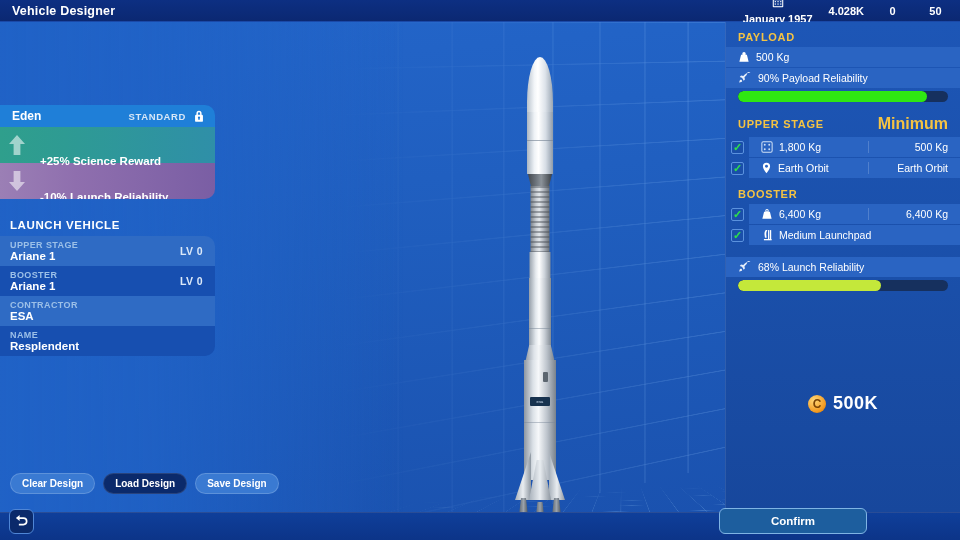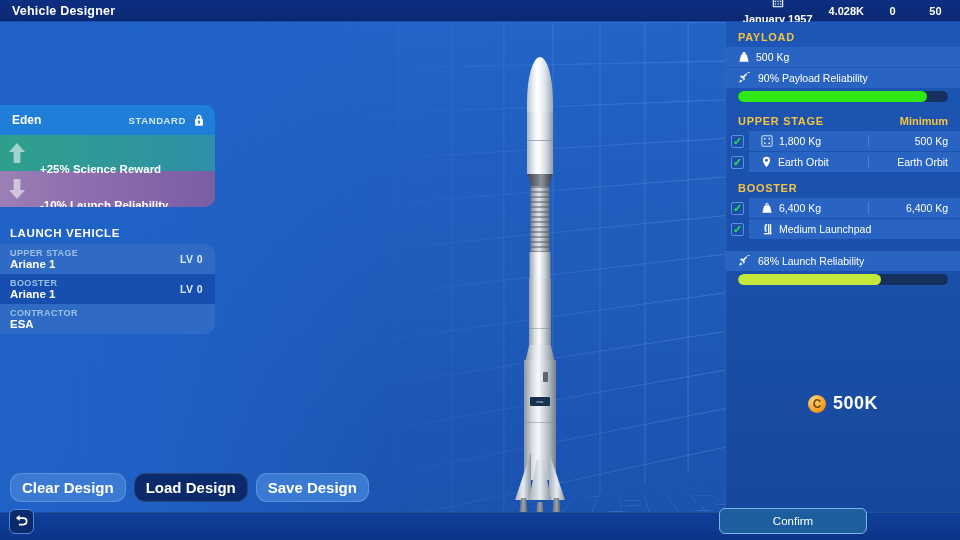--- a/index.html
+++ b/index.html
@@ -146,21 +146,21 @@
   }
 
   
   #left { position:absolute; left:0; top:105px; width:215px; }
   .sec-head {
     color:#ffffff; font-size:11.5px; font-weight:bold; letter-spacing:.6px;
     padding: 0 0 5px 10px;
   }
   .card-stack { border-radius: 0 10px 10px 0; overflow:hidden; }
   .payload-head {
-    background:#1f7fd8; height:30px; display:flex; align-items:center;
+    background:#1f7fd8; height:22px; display:flex; align-items:center;
     padding: 0 10px 0 12px; justify-content: space-between;
   }
   .payload-head .nm { color:#fff; font-size:12px; font-weight:bold; }
   .payload-head .rt { display:flex; align-items:center; gap:7px; }
   .payload-head .std { color:#d7e7f7; font-size:9.5px; font-weight:bold; letter-spacing:.6px; }
   .mod-row { height:36px; display:flex; align-items:center; gap:6px; }
   .mod-row.up { background: linear-gradient(90deg,#2f9f8c 0%, #2e9b93 30%, #2f8fa8 100%); }
   .mod-row.down { background: linear-gradient(90deg,#9b7fb5 0%, #8f6fae 35%, #7a5ea4 100%); }
   .arrow-box { width:34px; display:flex; align-items:center; justify-content:center; }
   .mod-row .txt { color:#ffffff; font-size:11.5px; font-weight:bold;margin-top:32px; }
@@ -172,40 +172,40 @@
   .lv-lv { color:#dce9f8; font-size:10.5px; font-weight:bold; letter-spacing:.4px; }
   .lv-block { display:flex; align-items:center; justify-content:space-between; padding:4px 12px 4px 10px; }
   .lv-block.a { background:#2f6bc4; }
   .lv-block.b { background:#174fb0; }
   .lv-block.c { background:#2f6bc4; }
   .lv-block.d { background:#174fb0; }
   .lv-stack { border-radius: 0 10px 10px 0; overflow:hidden; }
 
   .btn-row { position:absolute; left:10px; top:473px; display:flex; gap:8px; }
   .pill {
-    height:29px; padding:0 11px; border-radius:11px;
+    height:21px; padding:0 11px; border-radius:11px;
     display:flex; align-items:center; justify-content:center;
-    font-size:15px; font-weight:bold; color:#ffffff;
+    font-size:10px; font-weight:bold; color:#ffffff;
     background:#3a7ad2; border:1px solid rgba(255,255,255,.18);
   }
   .pill.dark { background:#0b2a6b; border-color:rgba(255,255,255,.12); }
 
   
   #right {
     position:absolute; right:0; top:22px; width:235px; height:490px;
     background: linear-gradient(180deg,#1d56b6 0%, #1a4fa9 55%, #17479c 100%);
     border-left: 1px solid rgba(255,255,255,.10);
   }
   .r-head {
     color:#f5c342; font-size:11px; font-weight:bold; letter-spacing:.7px;
     padding: 9px 0 4px 12px;
   }
   .r-head-row { display:flex; justify-content:space-between; align-items:center; padding: 9px 12px 4px 12px; }
   .r-head-row .l { color:#f5c342; font-size:11px; font-weight:bold; letter-spacing:.7px; }
-  .r-head-row .r { color:#f5c342; font-size:11px; font-weight:bold; }
+  .r-head-row .r { color:#f5c342; font-size:16px; font-weight:bold; }
   .r-row {
     height:20px; display:flex; align-items:center;
     font-size:10.5px; color:#ffffff; background:#2a64c2;
     margin-bottom:1px;
   }
   .r-row .cell-l { flex:1; display:flex; align-items:center; gap:6px; padding-left:12px; }
   .r-row .cell-r { width:92px; text-align:right; padding-right:12px;
                    border-left:1px solid rgba(255,255,255,.18); }
   .r-row.nosplit .cell-l { flex:1; }
   .chk-row { display:flex; align-items:center; gap:5px; margin-bottom:1px; }
@@ -242,21 +242,21 @@
   }
   #undo {
     position:absolute; left:9px; top:509px; width:25px; height:25px; border-radius:6px;
     background:#0b2a6b; border:1px solid #4f86d6;
     display:flex; align-items:center; justify-content:center;
   }
   #confirm {
     position:absolute; right:93px; top:508px; width:148px; height:26px; border-radius:6px;
     background:#1d5e9e; border:1px solid #7fb4e4;
     display:flex; align-items:center; justify-content:center;
-    color:#ffffff; font-size:11.5px; font-weight:normal;
+    color:#ffffff; font-size:11.5px; font-weight:bold;
   }
 </style>
 </head>
 <body>
 
 <div id="app">
 
   <div id="viewport">
     <div class="wall-grid"></div>
     <div class="floor-grid"></div>
@@ -395,20 +395,27 @@
         </div>
 
         <div class="lv-block c">
           <span class="lv-pair">
             <span class="lbl" style="display:block">CONTRACTOR</span>
             <span class="val" style="display:block">ESA</span>
           </span>
           <span class="lv-lv"></span>
         </div>
 
+        <div class="lv-block d">
+          <span class="lv-pair">
+            <span class="lbl" style="display:block">NAME</span>
+            <span class="val" style="display:block">Resplendent</span>
+          </span>
+          <span class="lv-lv"></span>
+        </div>
 
       </div>
     </div>
   </div>
 
   <div class="btn-row">
     <div class="pill">Clear Design</div>
     <div class="pill dark">Load Design</div>
     <div class="pill">Save Design</div>
   </div>

